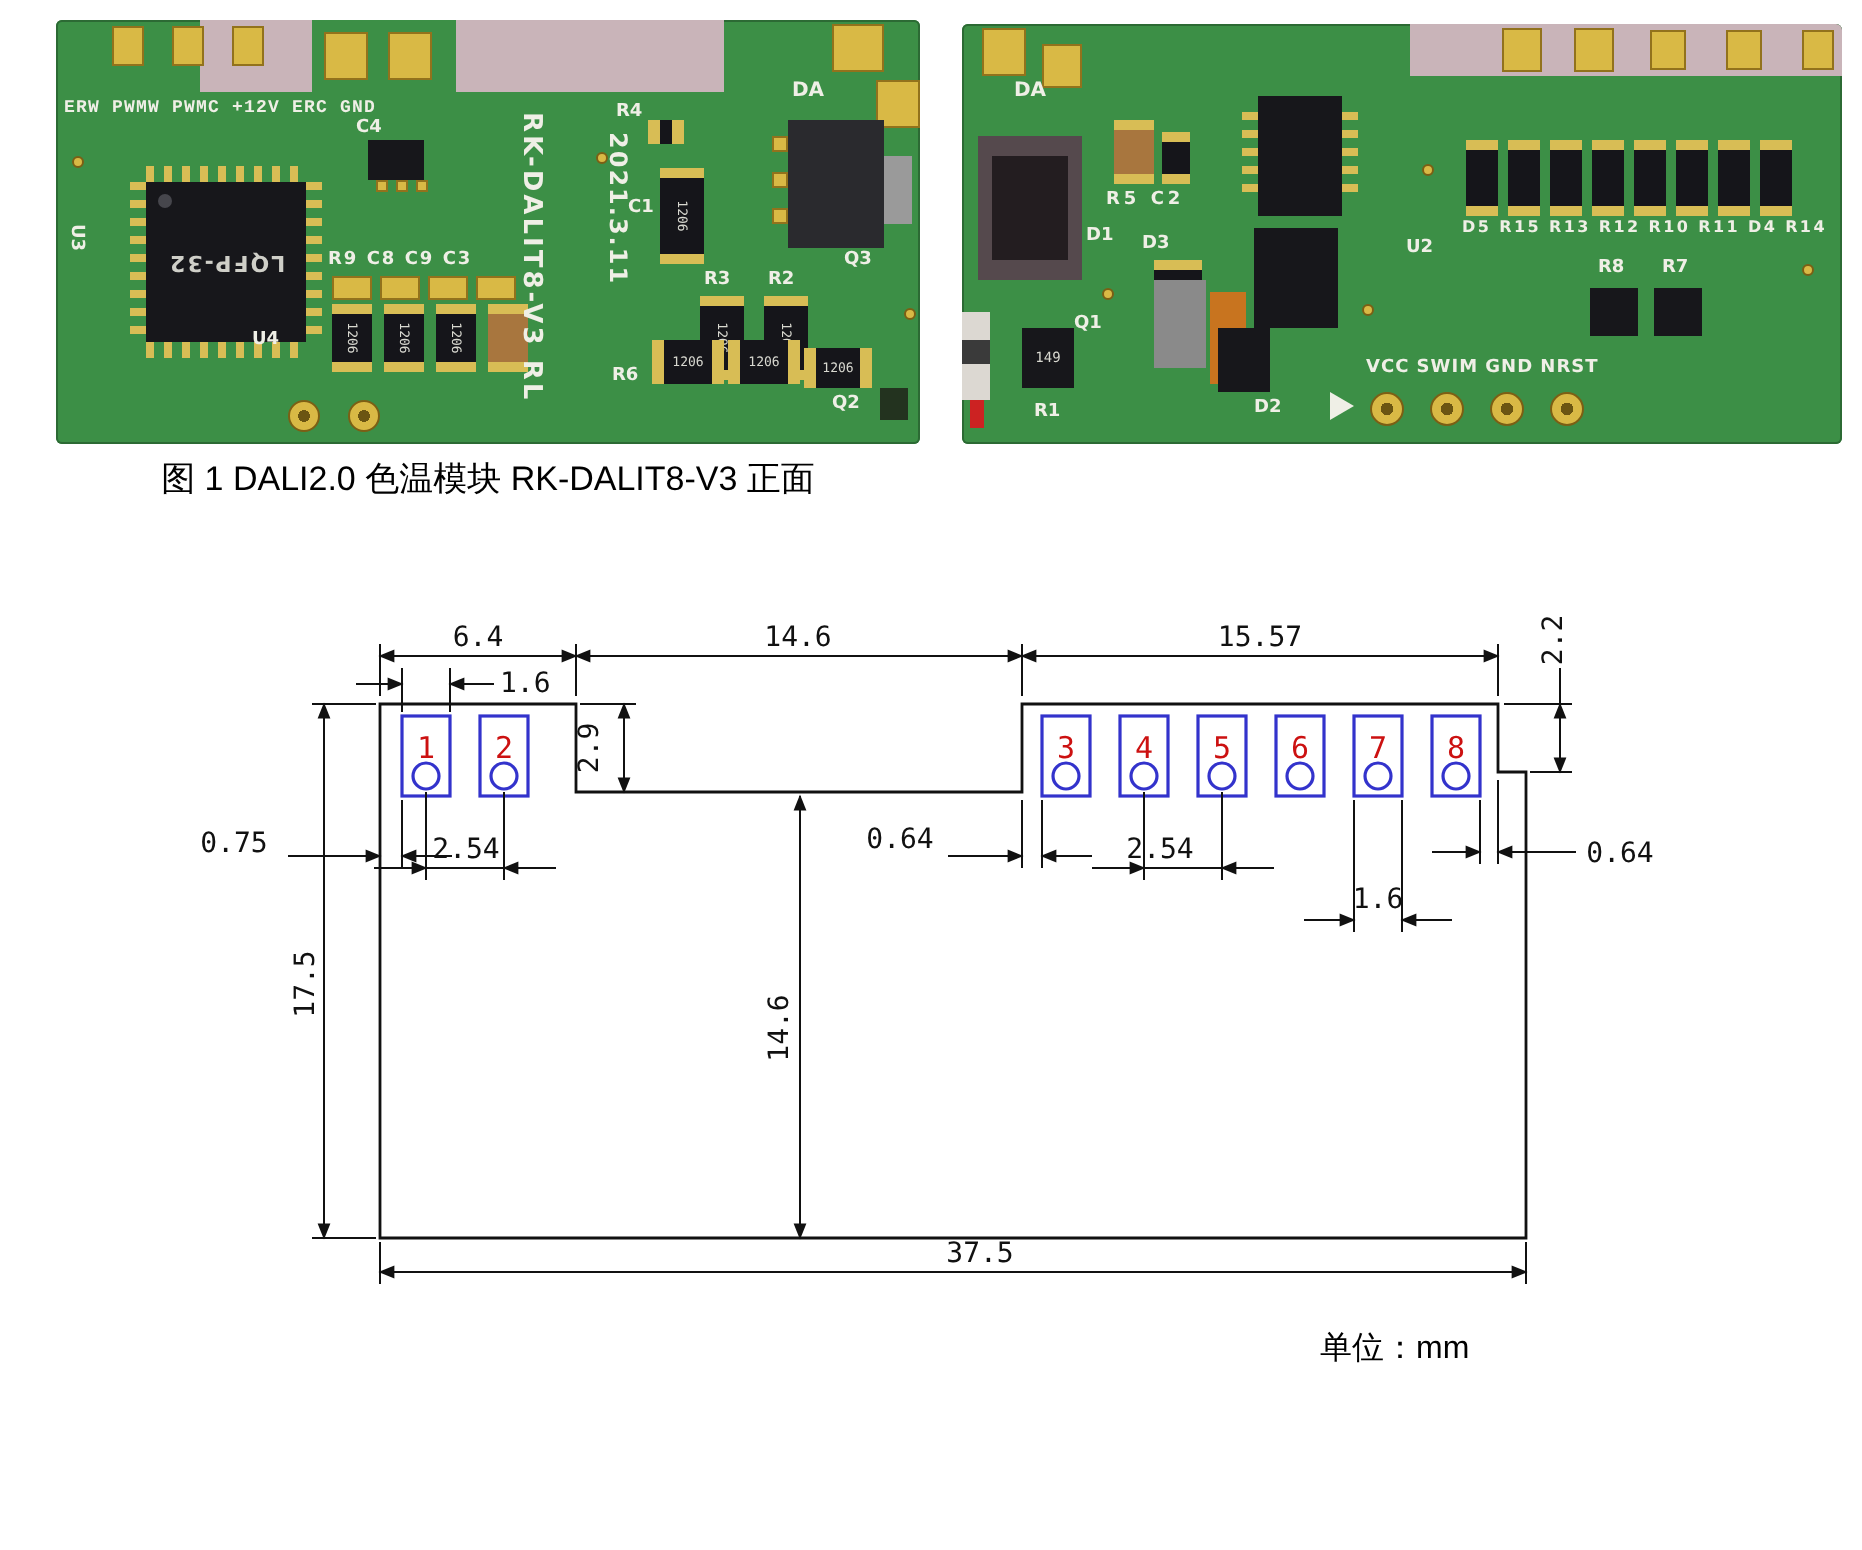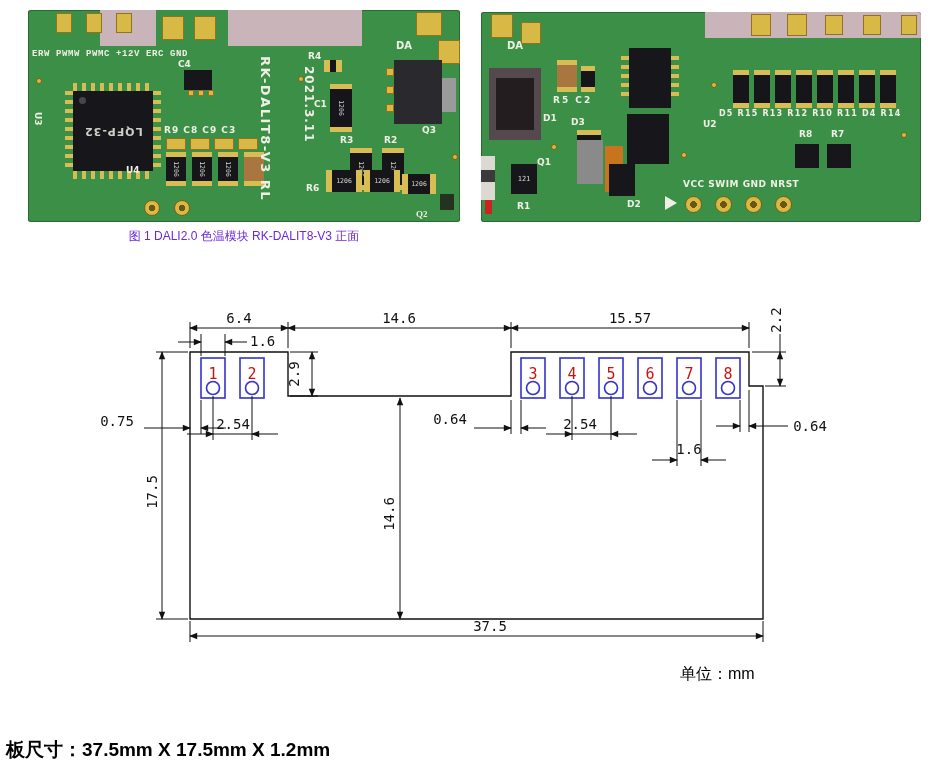--- a/index.html
+++ b/index.html
@@ -19,22 +19,22 @@
   .chipbody { background:#17171b; }
   .vres { background:#15151a; border-top:5px solid #d8bd55; border-bottom:5px solid #d8bd55; display:flex; align-items:center; justify-content:center; }
   .hres { background:#15151a; border-left:6px solid #d8bd55; border-right:6px solid #d8bd55; display:flex; align-items:center; justify-content:center; }
   .brown { background:#a8763e; }
   .rescode { font-size:6.5px; color:#d8d8d0; font-family:"DejaVu Sans Mono",monospace; }
   .rot90 { transform:rotate(90deg); }
   .pinrow-h { background:repeating-linear-gradient(90deg,#d8bd55 0 4px, rgba(0,0,0,0) 4px 9px); height:8px; }
   .pinrow-v { background:repeating-linear-gradient(180deg,#d8bd55 0 4px, rgba(0,0,0,0) 4px 9px); width:8px; }
   .tri-right { width:0; height:0; border-top:7px solid transparent; border-bottom:7px solid transparent; border-left:12px solid #efefe6; }
   
-  .caption { position:absolute; font-size:12px; color:#6d28d9; text-align:center; font-family:"Liberation Sans","DejaVu Sans",sans-serif; }
-  .unit { position:absolute; font-size:16px; color:#000;margin-left:20px; }
+  .caption { position:absolute; font-size:17px; color:#000000; text-align:center; font-family:"Liberation Sans","DejaVu Sans",sans-serif; }
+  .unit { position:absolute; font-size:16px; color:#000; }
   .boardsize { position:absolute; font-size:19px; font-weight:bold; color:#000; }
   .drawing { position:absolute; left:0; top:282px; }
 </style>
 </head>
 <body>
 
 <div class="page">
 
   <div class="pcb" style="left:28px;top:10px;width:432px;height:212px;">
     <div class="abs pink" style="left:72px;top:0;width:262px;height:36px;"></div>
@@ -90,21 +90,21 @@
     <div class="abs lbl vlbl" style="left:287px;top:56px;font-size:12px;letter-spacing:1px;">2021.3.11</div>
 
     <div class="abs lbl" style="left:280px;top:42px;">R4</div>
     <div class="abs hres" style="left:296px;top:50px;width:18px;height:12px;"></div>
 
     <div class="abs lbl" style="left:286px;top:90px;">C1</div>
     <div class="abs vres" style="left:302px;top:74px;width:22px;height:48px;">
         <span class="rescode rot90">1206</span>
       </div>
 
-    <div class="abs lbl" style="left:312px;top:126px;">R3</div>
+    <div class="abs lbl" style="left:324px;top:126px;">R3</div>
     <div class="abs lbl" style="left:356px;top:126px;">R2</div>
     <div class="abs vres" style="left:322px;top:138px;width:22px;height:42px;">
         <span class="rescode rot90">1206</span>
       </div>
     <div class="abs vres" style="left:354px;top:138px;width:22px;height:42px;">
         <span class="rescode rot90">1206</span>
       </div>
 
     <div class="abs" style="left:366px;top:50px;width:48px;height:64px;background:#2a2a2e;"></div>
     <div class="abs" style="left:414px;top:68px;width:14px;height:34px;background:#9a9a9a;"></div>
@@ -116,21 +116,21 @@
     <div class="abs lbl" style="left:278px;top:174px;">R6</div>
     <div class="abs hres" style="left:298px;top:160px;width:36px;height:22px;">
         <span class="rescode">1206</span>
       </div>
     <div class="abs hres" style="left:336px;top:160px;width:36px;height:22px;">
         <span class="rescode">1206</span>
       </div>
     <div class="abs hres" style="left:374px;top:164px;width:34px;height:20px;">
         <span class="rescode">1206</span>
       </div>
-    <div class="abs lbl" style="left:388px;top:200px;font-family:Liberation Serif, serif;">Q2</div>
+    <div class="abs lbl" style="left:388px;top:188px;">Q2</div>
     <div class="abs" style="left:412px;top:184px;width:14px;height:16px;background:#23331f;"></div>
 
     <div class="abs hole" style="left:116px;top:190px;width:16px;height:16px;"></div>
     <div class="abs hole" style="left:146px;top:190px;width:16px;height:16px;"></div>
     <div class="abs via" style="left:8px;top:68px;"></div>
     <div class="abs via" style="left:270px;top:66px;"></div>
     <div class="abs via" style="left:424px;top:144px;"></div>
   </div>
 
   <div class="pcb" style="left:481px;top:12px;width:440px;height:210px;">
@@ -162,34 +162,34 @@
 
     <div class="abs lbl" style="left:90px;top:106px;">D3</div>
     <div class="abs vres" style="left:96px;top:118px;width:24px;height:30px;"></div>
 
     <div class="abs lbl" style="left:56px;top:146px;">Q1</div>
     <div class="abs" style="left:96px;top:128px;width:26px;height:44px;background:#8a8a8a;"></div>
     <div class="abs" style="left:124px;top:134px;width:18px;height:46px;background:#c8741f;"></div>
 
     <div class="abs lbl" style="left:36px;top:190px;">R1</div>
     <div class="abs chipbody" style="left:30px;top:152px;width:26px;height:30px;display:flex;align-items:center;justify-content:center;">
-      <span class="rescode" style="font-size:7px;">121</span>
+      <span class="rescode" style="font-size:7px;">149</span>
     </div>
     <div class="abs lbl" style="left:146px;top:188px;">D2</div>
     <div class="abs chipbody" style="left:128px;top:152px;width:26px;height:32px;"></div>
 
     <div class="abs vres" style="left:252px;top:58px;width:16px;height:38px;"></div>
     <div class="abs vres" style="left:273px;top:58px;width:16px;height:38px;"></div>
     <div class="abs vres" style="left:294px;top:58px;width:16px;height:38px;"></div>
     <div class="abs vres" style="left:315px;top:58px;width:16px;height:38px;"></div>
     <div class="abs vres" style="left:336px;top:58px;width:16px;height:38px;"></div>
     <div class="abs vres" style="left:357px;top:58px;width:16px;height:38px;"></div>
     <div class="abs vres" style="left:378px;top:58px;width:16px;height:38px;"></div>
     <div class="abs vres" style="left:399px;top:58px;width:16px;height:38px;"></div>
-    <div class="abs lbl" style="left:238px;top:98px;font-size:8px;letter-spacing:1.2px;">D5 R15 R13 R12 R10 R11 D4 R14</div>
+    <div class="abs lbl" style="left:250px;top:98px;font-size:8px;letter-spacing:1.2px;">D5 R15 R13 R12 R10 R11 D4 R14</div>
 
     <div class="abs lbl" style="left:318px;top:118px;">R8</div>
     <div class="abs lbl" style="left:350px;top:118px;">R7</div>
     <div class="abs chipbody" style="left:314px;top:132px;width:24px;height:24px;"></div>
     <div class="abs chipbody" style="left:346px;top:132px;width:24px;height:24px;"></div>
 
     <div class="abs lbl" style="left:202px;top:168px;letter-spacing:0.5px;">VCC SWIM GND NRST</div>
     <div class="abs tri-right" style="left:184px;top:184px;"></div>
     <div class="abs hole" style="left:204px;top:184px;width:17px;height:17px;"></div>
     <div class="abs hole" style="left:234px;top:184px;width:17px;height:17px;"></div>
@@ -327,15 +327,14 @@
       <text x="689" y="172" text-anchor="middle">1.6</text>
       <text x="810" y="149" text-anchor="middle">0.64</text>
       <text x="157" y="210" text-anchor="middle" transform="rotate(-90 157 210)">17.5</text>
       <text x="394" y="232" text-anchor="middle" transform="rotate(-90 394 232)">14.6</text>
       <text x="490" y="349" text-anchor="middle">37.5</text>
     </g>
   </svg>
 
   <div class="unit" style="left:660px;top:664px;">单位：mm</div>
 
-  <div class="boardsize" style="left:6px;top:737px;">板尺寸：37.5mm X 17.5mm X 1.2mm</div>
 
 </div>
 
 </body></html>

